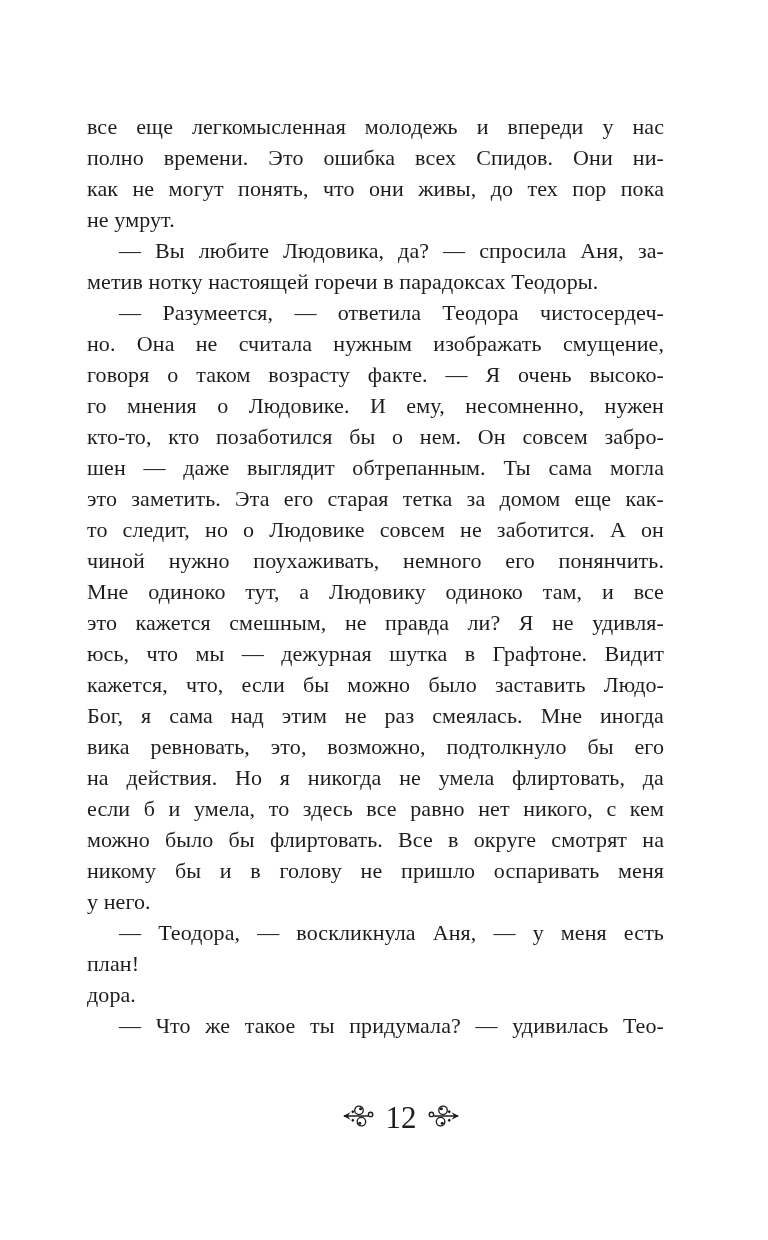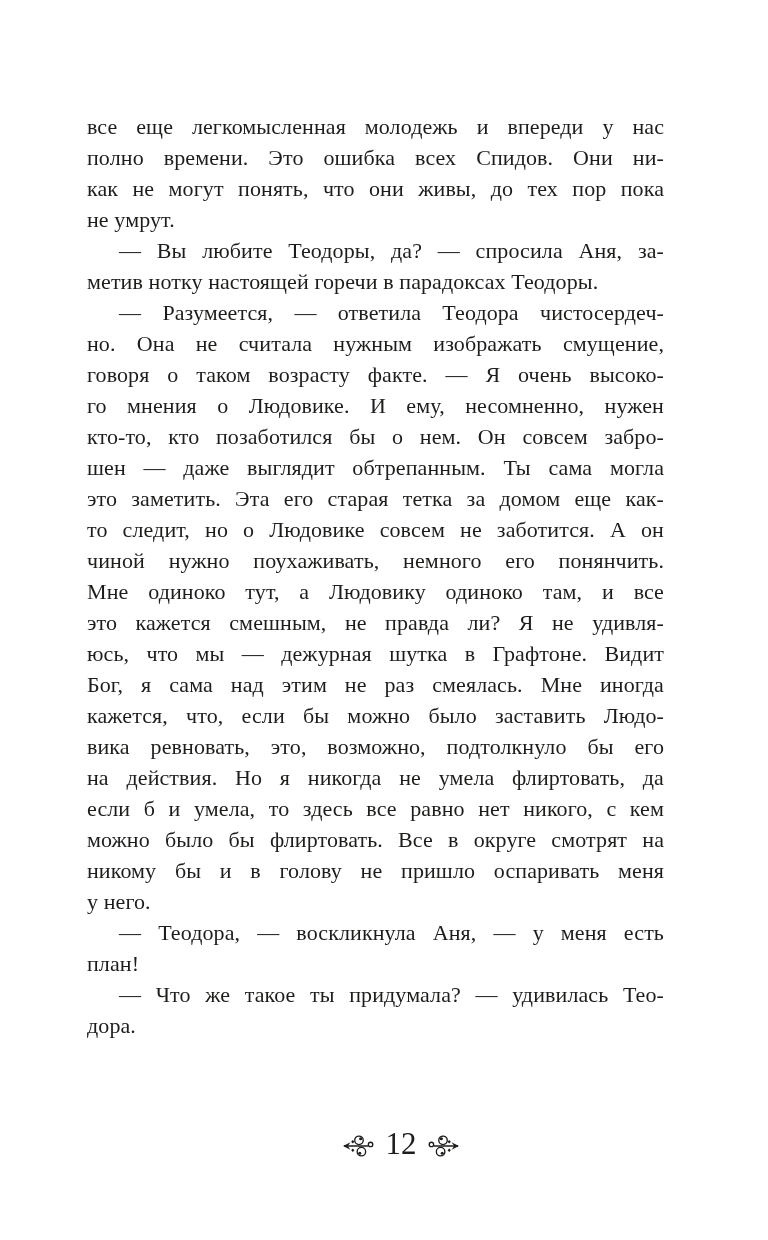--- a/index.html
+++ b/index.html
@@ -28,26 +28,26 @@
   }
   .para { margin: 0; padding: 0; }
   .ln {
     text-align: justify;
     text-align-last: justify;
   }
   .ln.first-indent { text-indent: 32px; }
   .ln.para-end { text-align-last: left; }
   .footer {
     position: absolute;
-    top: 1128px;
+    top: 1102px;
     left: 50%;
     transform: translateX(calc(-50% + 17px));
     height: 32px;
     display: flex;
-    align-items: flex-end;
+    align-items: flex-start;
     gap: 11px;
   }
   .pagenum {
     font-size: 31px;
     line-height: 32px;
     color: #1d1d1b;
   }
   .orn { display: inline-flex; align-items: center; }
   .orn.mirrored svg { transform: scaleX(-1); }
 </style>
@@ -57,52 +57,52 @@
 <div class="page">
 
   <div class="text-block">
       <div class="para">
         <div class="ln">все еще легкомысленная молодежь и впереди у нас</div>
         <div class="ln">полно времени. Это ошибка всех Спидов. Они ни-</div>
         <div class="ln">как не могут понять, что они живы, до тех пор пока</div>
         <div class="ln para-end">не умрут.</div>
       </div>
       <div class="para">
-        <div class="ln first-indent">— Вы любите Теодоры, да? — спросила Аня, за-</div>
+        <div class="ln first-indent">— Вы любите Людовика, да? — спросила Аня, за-</div>
         <div class="ln para-end">метив нотку настоящей горечи в парадоксах Теодоры.</div>
       </div>
       <div class="para">
         <div class="ln first-indent">— Разумеется, — ответила Теодора чистосердеч-</div>
         <div class="ln">но. Она не считала нужным изображать смущение,</div>
         <div class="ln">говоря о таком возрасту факте. — Я очень высоко-</div>
         <div class="ln">го мнения о Людовике. И ему, несомненно, нужен</div>
         <div class="ln">кто-то, кто позаботился бы о нем. Он совсем забро-</div>
         <div class="ln">шен — даже выглядит обтрепанным. Ты сама могла</div>
         <div class="ln">это заметить. Эта его старая тетка за домом еще как-</div>
         <div class="ln">то следит, но о Людовике совсем не заботится. А он</div>
         <div class="ln">чиной нужно поухаживать, немного его понянчить.</div>
         <div class="ln">Мне одиноко тут, а Людовику одиноко там, и все</div>
         <div class="ln">это кажется смешным, не правда ли? Я не удивля-</div>
         <div class="ln">юсь, что мы — дежурная шутка в Графтоне. Видит</div>
+        <div class="ln">кажется, что, если бы можно было заставить Людо-</div>
         <div class="ln">Бог, я сама над этим не раз смеялась. Мне иногда</div>
-        <div class="ln">кажется, что, если бы можно было заставить Людо-</div>
         <div class="ln">вика ревновать, это, возможно, подтолкнуло бы его</div>
         <div class="ln">на действия. Но я никогда не умела флиртовать, да</div>
         <div class="ln">если б и умела, то здесь все равно нет никого, с кем</div>
         <div class="ln">можно было бы флиртовать. Все в округе смотрят на</div>
         <div class="ln">никому бы и в голову не пришло оспаривать меня</div>
         <div class="ln para-end">у него.</div>
       </div>
       <div class="para">
         <div class="ln first-indent">— Теодора, — воскликнула Аня, — у меня есть</div>
         <div class="ln para-end">план!</div>
       </div>
       <div class="para">
+        <div class="ln para-end">дора.</div>
         <div class="ln first-indent">— Что же такое ты придумала? — удивилась Тео-</div>
-        <div class="ln para-end">дора.</div>
       </div>
     </div>
 
   <div class="footer">
     <span class="orn">
       <svg width="32" height="28" viewBox="0 0 33 29" aria-hidden="true">
         <g fill="none" stroke="#1d1d1b" stroke-width="1.4">
           <line x1="1.5" y1="14.5" x2="26.5" y2="14.5"></line>
           <circle cx="29" cy="12.9" r="2.3"></circle>
           <circle cx="17" cy="8.6" r="4.4"></circle>

